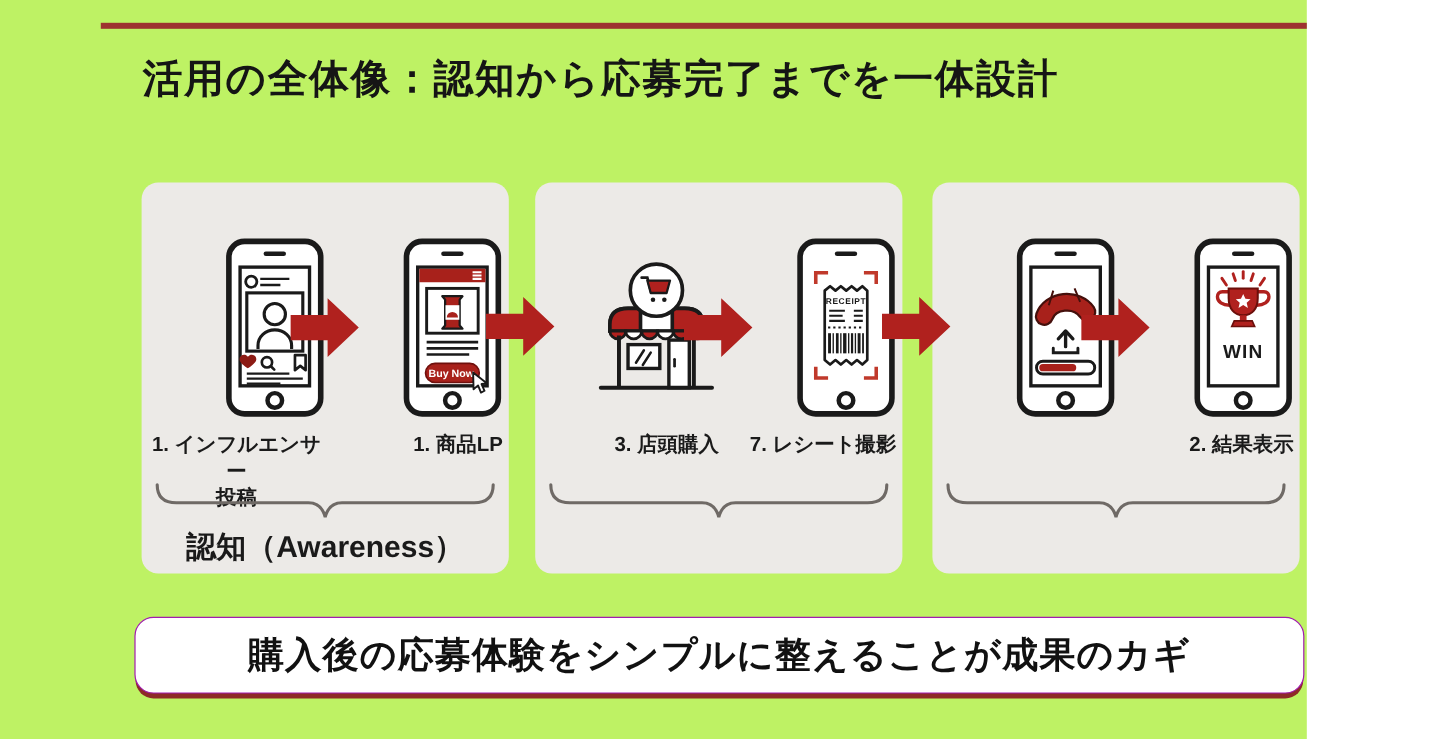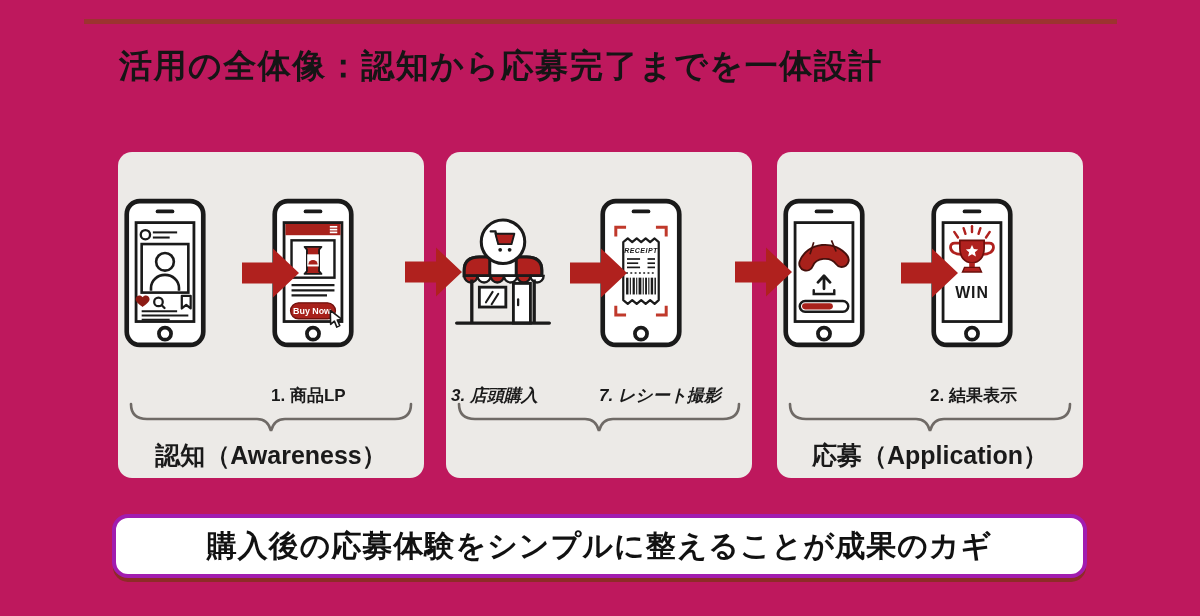--- a/index.html
+++ b/index.html
@@ -1,40 +1,40 @@
 <!DOCTYPE html>
 <html><head>
 <meta charset="utf-8">
 <style>
   html,body{margin:0;padding:0;background:#fff;}
-  .slide{position:relative;width:1200px;height:616px;background:#be185d;overflow:hidden;
+  .slide{position:relative;width:1089px;height:616px;background:#bef264;overflow:hidden;
          font-family:"Liberation Sans","DejaVu Sans",sans-serif;}
   .top-rule{position:absolute;left:84px;top:19px;width:1033px;height:5px;background:#9d3330;}
   .title{position:absolute;left:119px;top:44px;font-size:33px;font-weight:bold;color:#151515;
          letter-spacing:1.5px;white-space:nowrap;}
   .stage{position:absolute;top:152px;width:306px;height:326px;background:#eceae7;border-radius:14px;}
   .stage-1{left:118px;}
-  .stage-2{left:446px;font-style:italic;}
+  .stage-2{left:446px;}
   .stage-3{left:777px;}
   .steps-row{position:absolute;left:0;right:0;top:45px;display:flex;justify-content:space-between;
              padding:0 5px;}
-  .step{width:148px;display:flex;flex-direction:column;align-items:flex-start;gap:25px;}
+  .step{width:148px;display:flex;flex-direction:column;align-items:flex-end;}
   .icon-holder{height:152px;display:flex;align-items:center;justify-content:center;}
   .step-label{margin-top:11px;font-size:17px;font-weight:bold;color:#1a1a1a;text-align:center;
               line-height:1.28;}
   .step-label span{display:block;}
   .inner-arrow{position:absolute;left:50%;transform:translateX(-50%);top:94px;}
   .gap-arrow{position:absolute;top:245px;z-index:3;}
   .gap-arrow-1{left:405px;}
   .gap-arrow-2{left:735px;}
   .bracket{position:absolute;left:10px;top:249px;}
   .phase-label{position:absolute;left:0;right:0;top:287px;text-align:center;font-size:25px;
                font-weight:bold;color:#1a1a1a;}
   .banner{position:absolute;left:112px;top:514px;width:975px;height:64px;background:#fff;
-          border:4px solid #a21caf;border-radius:16px;box-shadow:0 5px 0 -1px #8d2b27;
+          border:1px solid #a21caf;border-radius:16px;box-shadow:0 5px 0 -1px #8d2b27;
           display:flex;align-items:center;justify-content:center;box-sizing:border-box;}
   .banner-text{font-size:30px;font-weight:bold;color:#111;letter-spacing:1px;white-space:nowrap;}
   svg text{font-family:"Liberation Sans","DejaVu Sans",sans-serif;}
 </style>
 </head>
 <body>
 
 <div class="slide">
 
   <div class="top-rule"></div>
@@ -58,20 +58,24 @@
             <path d="M30,100 v-3 a15,14 0 0 1 30,0 v3" fill="none" stroke="#1a1a1a" stroke-width="2.8"></path>
             <path d="M21,107 c2.2,-3.2 7.5,-2 7.5,2.2 c0,3 -4.3,6 -7.5,8.2 c-3.2,-2.2 -7.5,-5.2 -7.5,-8.2 c0,-4.2 5.3,-5.4 7.5,-2.2 z" fill="#8c1b14"></path>
             <circle cx="38" cy="112" r="4.6" fill="none" stroke="#1a1a1a" stroke-width="2.4"></circle>
             <path d="M41.5,115.5 l3,3" stroke="#1a1a1a" stroke-width="2.4" stroke-linecap="round"></path>
             <path d="M63,105.5 h9.5 v13.5 l-4.75,-3.8 l-4.75,3.8 z" fill="none" stroke="#1a1a1a" stroke-width="2.4" stroke-linejoin="round"></path>
             <line x1="20" y1="122" x2="58" y2="122" stroke="#1a1a1a" stroke-width="2"></line>
             <line x1="20" y1="126.5" x2="70" y2="126.5" stroke="#1a1a1a" stroke-width="2"></line>
             <line x1="20" y1="131" x2="50" y2="131" stroke="#1a1a1a" stroke-width="2"></line>
           </svg>
         </div>
+        <div class="step-label">
+          <span>1. インフルエンサー</span>
+          <span>投稿</span>
+        </div>
       </div>
 
       <div class="step">
         <div class="icon-holder">
           <svg width="84" height="152" viewBox="0 0 90 162">
             <rect x="4" y="4" width="82" height="154" rx="14" fill="#fff" stroke="#1a1a1a" stroke-width="5"></rect>
             <line x1="37" y1="15" x2="53" y2="15" stroke="#1a1a1a" stroke-width="4" stroke-linecap="round"></line>
             <circle cx="45" cy="146" r="6.5" fill="#fff" stroke="#1a1a1a" stroke-width="4"></circle>
             <rect x="14" y="27" width="62" height="106" fill="#fff" stroke="#1a1a1a" stroke-width="3"></rect>
             <rect x="15.5" y="28.5" width="59" height="12" fill="#a8211b"></rect>
@@ -268,21 +272,20 @@
       <svg width="58" height="54" viewBox="0 0 58 54">
           <path d="M0,16.5 H31 V2.5 L57,27 L31,51.5 V37.5 H0 Z" fill="#b0211e"></path>
         </svg>
     </div>
 
     <div class="bracket">
       <svg width="286" height="34" viewBox="0 0 286 34">
         <path d="M3,3 Q3,18 19,18 H129 Q140,18 143,30 Q146,18 157,18 H267 Q283,18 283,3" fill="none" stroke="#6f6a66" stroke-width="2.6" stroke-linecap="round"></path>
       </svg>
     </div>
-    <div class="phase-label">応募（Application）</div>
   </div>
 
   <div class="gap-arrow gap-arrow-1">
     <svg width="58" height="54" viewBox="0 0 58 54">
         <path d="M0,16.5 H31 V2.5 L57,27 L31,51.5 V37.5 H0 Z" fill="#b0211e"></path>
       </svg>
   </div>
   <div class="gap-arrow gap-arrow-2">
     <svg width="58" height="54" viewBox="0 0 58 54">
         <path d="M0,16.5 H31 V2.5 L57,27 L31,51.5 V37.5 H0 Z" fill="#b0211e"></path>

